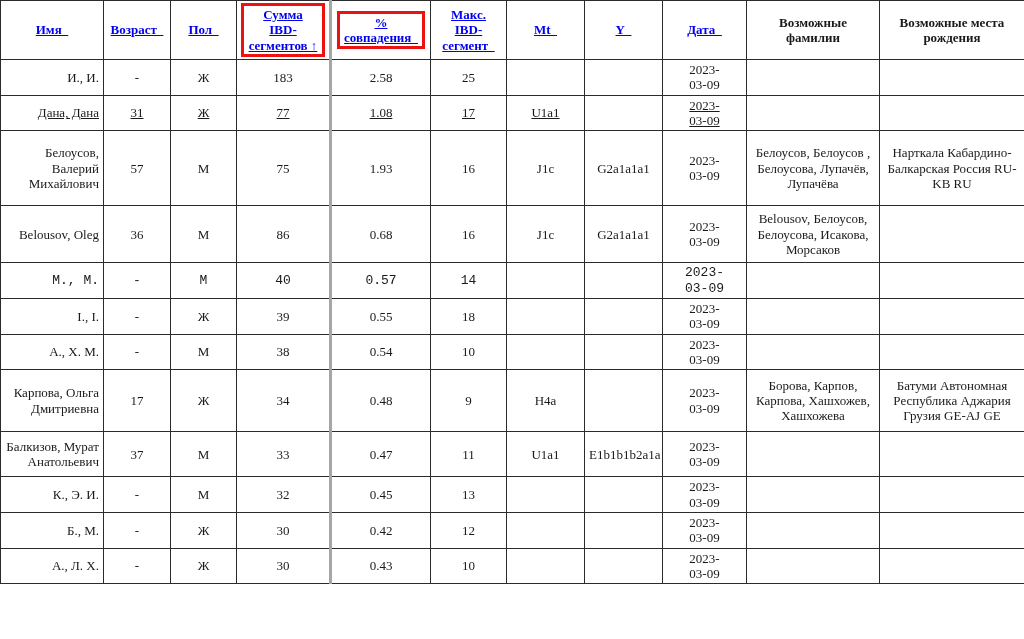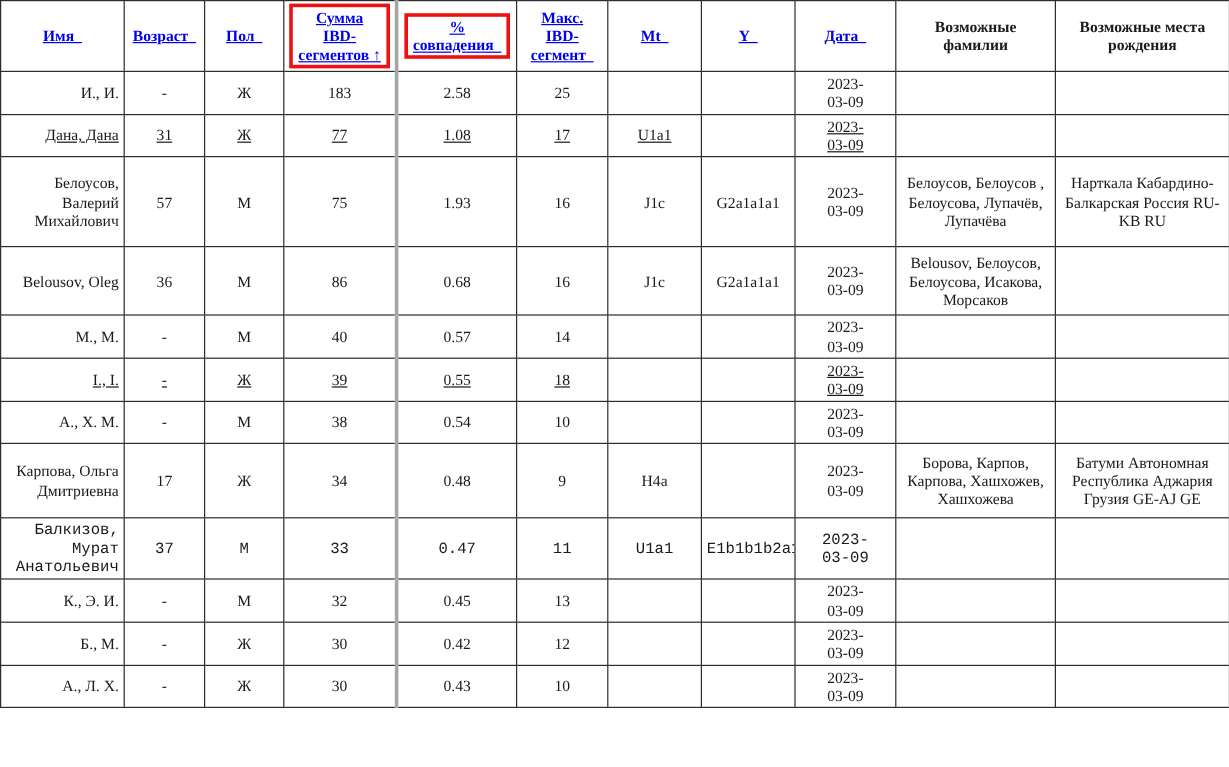--- a/index.html
+++ b/index.html
@@ -138,35 +138,35 @@
         <td>86</td>
         <td class="pct-col">0.68</td>
         <td>16</td>
         <td>J1c</td>
         <td>G2a1a1a1</td>
         <td class="date-cell">2023-
 03-09</td>
         <td>Belousov, Белоусов, Белоусова, Исакова, Морсаков</td>
         <td></td>
       </tr>
-      <tr style="height: 28px;">
+      <tr style="height: 28px; font-family: Liberation Mono, monospace;">
         <td class="name-cell">М., М.</td>
         <td>-</td>
         <td>М</td>
         <td>40</td>
         <td class="pct-col">0.57</td>
         <td>14</td>
         <td></td>
         <td></td>
         <td class="date-cell">2023-
 03-09</td>
         <td></td>
         <td></td>
       </tr>
-      <tr style="height: 29px; text-decoration: underline;">
+      <tr style="height: 29px;">
         <td class="name-cell">I., I.</td>
         <td>-</td>
         <td>Ж</td>
         <td>39</td>
         <td class="pct-col">0.55</td>
         <td>18</td>
         <td></td>
         <td></td>
         <td class="date-cell">2023-
 03-09</td>
@@ -194,21 +194,21 @@
         <td>34</td>
         <td class="pct-col">0.48</td>
         <td>9</td>
         <td>H4a</td>
         <td></td>
         <td class="date-cell">2023-
 03-09</td>
         <td>Борова, Карпов, Карпова, Хашхожев, Хашхожева</td>
         <td>Батуми Автономная Республика Аджария Грузия GE-AJ GE</td>
       </tr>
-      <tr style="height: 45px; font-family: Liberation Mono, monospace;">
+      <tr style="height: 45px;">
         <td class="name-cell">Балкизов, Мурат Анатольевич</td>
         <td>37</td>
         <td>М</td>
         <td>33</td>
         <td class="pct-col">0.47</td>
         <td>11</td>
         <td>U1a1</td>
         <td>E1b1b1b2a1a</td>
         <td class="date-cell">2023-
 03-09</td>

